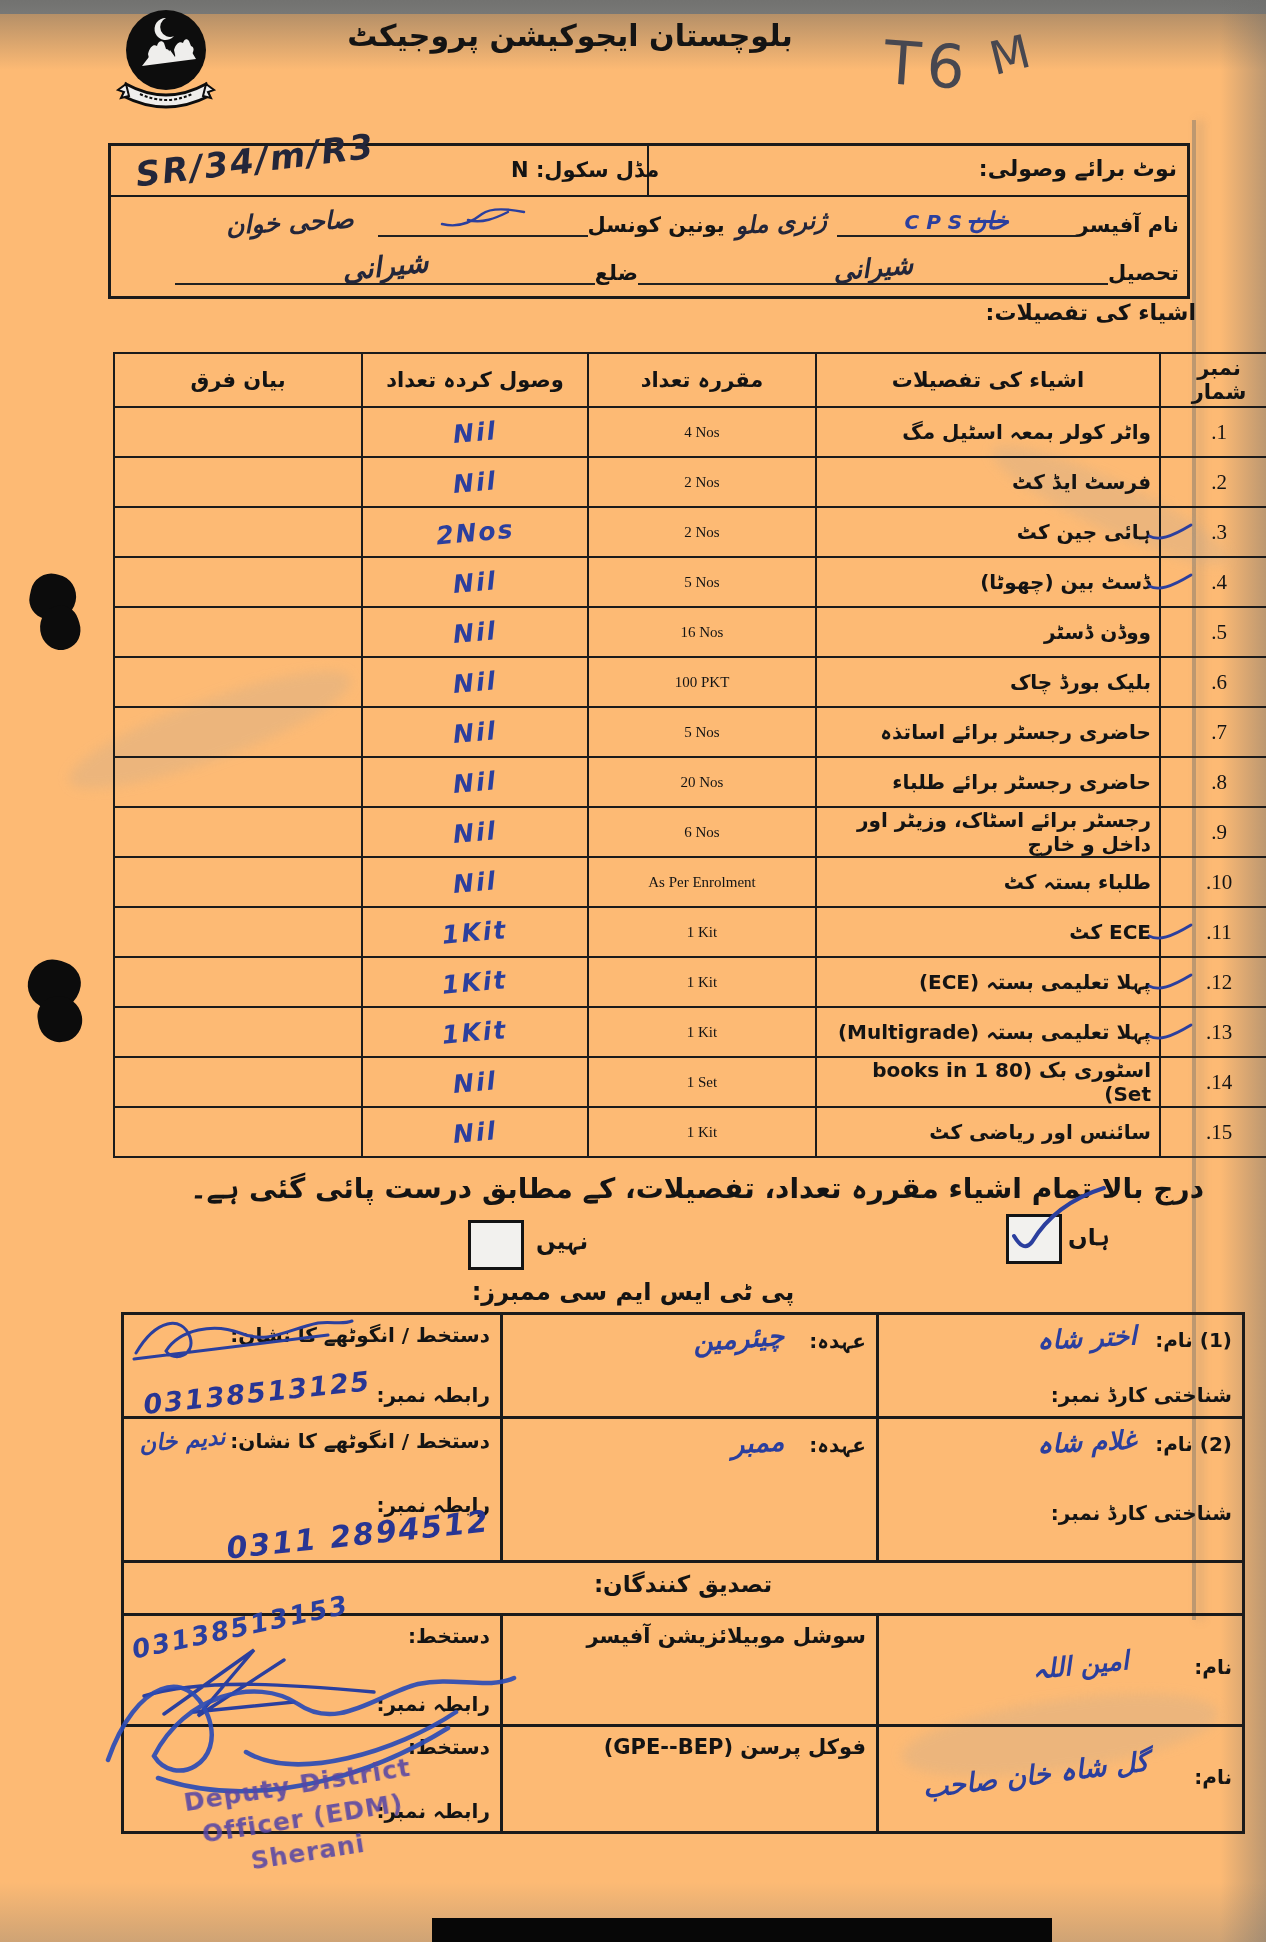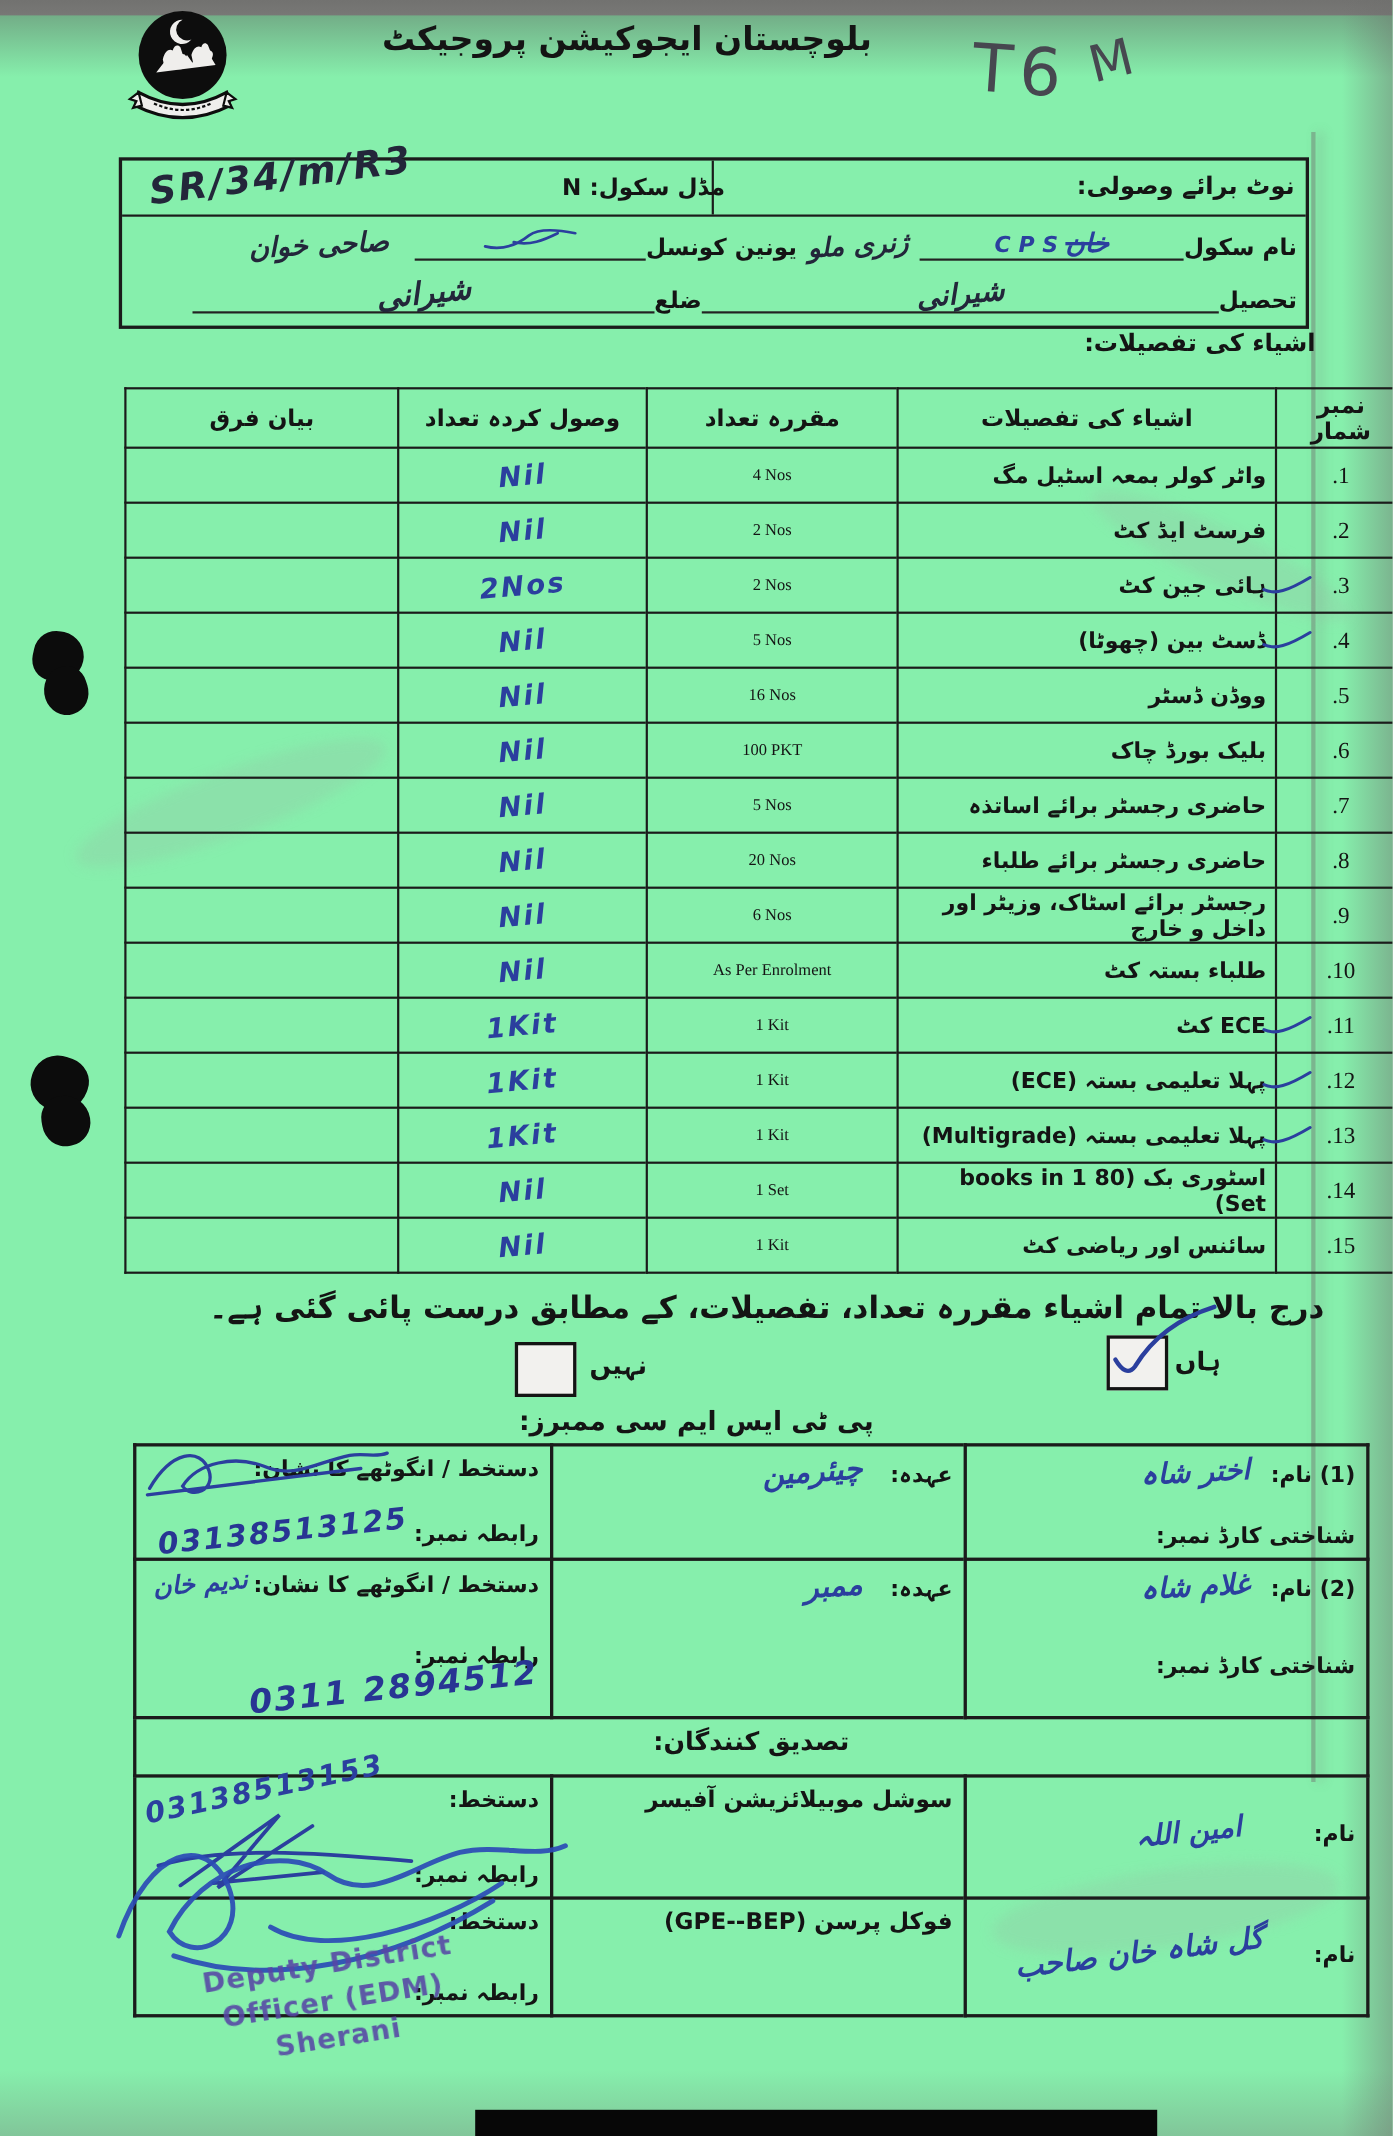--- a/index.html
+++ b/index.html
@@ -1,16 +1,16 @@
 <!DOCTYPE html>
 <html lang="ur"><head>
 <meta charset="utf-8">
 <style>
   html,body{margin:0;padding:0;background:#a8a8a6;font-family:"DejaVu Sans","Liberation Sans",sans-serif;}
-  #page{position:relative;width:1266px;height:1942px;margin:0 auto;background:#86efac;overflow:hidden;color:#141414;}
+  #page{position:relative;width:1266px;height:1942px;margin:0 auto;background:#fdba74;overflow:hidden;color:#141414;}
   
   .shade-top{position:absolute;left:0;top:0;width:1266px;height:70px;background:linear-gradient(180deg,rgba(90,90,88,.55),rgba(90,90,88,0));pointer-events:none;}
   .shade-topbar{position:absolute;left:0;top:0;width:1266px;height:14px;background:#8f8f8d;pointer-events:none;}
   .shade-right{position:absolute;right:0;top:0;width:46px;height:1942px;background:linear-gradient(270deg,rgba(110,110,108,.45),rgba(110,110,108,0));pointer-events:none;}
   .crease-v{position:absolute;left:1192px;top:120px;width:4px;height:1500px;background:rgba(110,110,108,.45);box-shadow:6px 0 10px rgba(120,120,118,.35);pointer-events:none;}
   .shade-bottom{position:absolute;left:0;bottom:0;width:1266px;height:60px;background:linear-gradient(0deg,rgba(120,120,118,.35),rgba(120,120,118,0));pointer-events:none;}
   .streak{position:absolute;background:rgba(160,160,158,.18);filter:blur(6px);border-radius:50%;pointer-events:none;}
   .blob{position:absolute;background:#0c0c0c;pointer-events:none;}
   .blackbar{position:absolute;left:432px;top:1918px;width:620px;height:26px;background:#070707;}
   
@@ -114,21 +114,21 @@
   <div id="mmark" class="pencil">M</div>
 
   <div id="infobox">
     <div class="r1">
       <div class="divider"></div>
       <div id="note-label" class="u b">نوٹ برائے وصولی:</div>
       <div id="ms-label" class="b">مڈل سکول: N</div>
       <div id="school-code" class="hw-dark">SR/34/m/R3</div>
     </div>
     <div class="fline" style="right:8px;top:58px;width:1060px;">
-      <span class="b">نام سکول</span>
+      <span class="b">نام آفیسر</span>
       <span class="ul" style="width:240px;"><span class="hw strike" style="font-size:24px;">خان</span>&nbsp;<span class="hw" style="font-size:20px;">C P S</span></span>
       <span class="hw-dark" style="font-size:24px;margin:0 10px;transform:rotate(-4deg);">ژنری ملو</span>
       <span class="b">یونین کونسل</span>
       <span class="ul" style="width:210px;"><svg width="90" height="26" viewBox="0 0 90 26">
             <path d="M4 20 C20 24 34 18 44 10 C52 4 66 4 86 8 M30 16 C44 20 58 14 70 8" stroke="#2b3f9e" stroke-width="2.4" fill="none" stroke-linecap="round"></path>
           </svg></span>
       <span class="hw-dark" style="font-size:25px;margin-right:24px;transform:rotate(-3deg);">صاحی خوان</span>
     </div>
     <div class="fline" style="right:8px;top:104px;width:1060px;">
       <span class="b">تحصیل</span>

